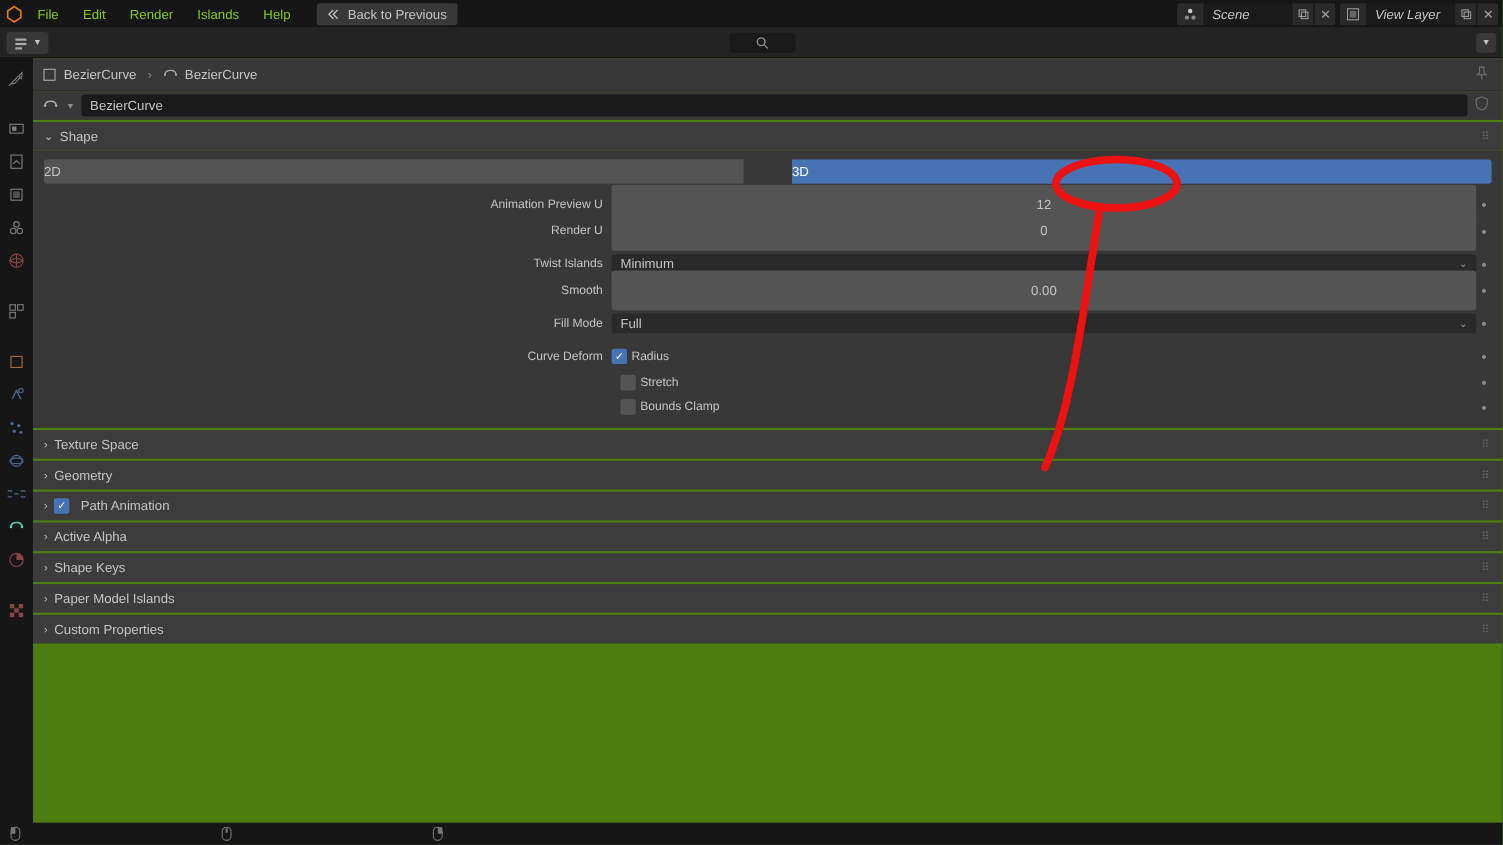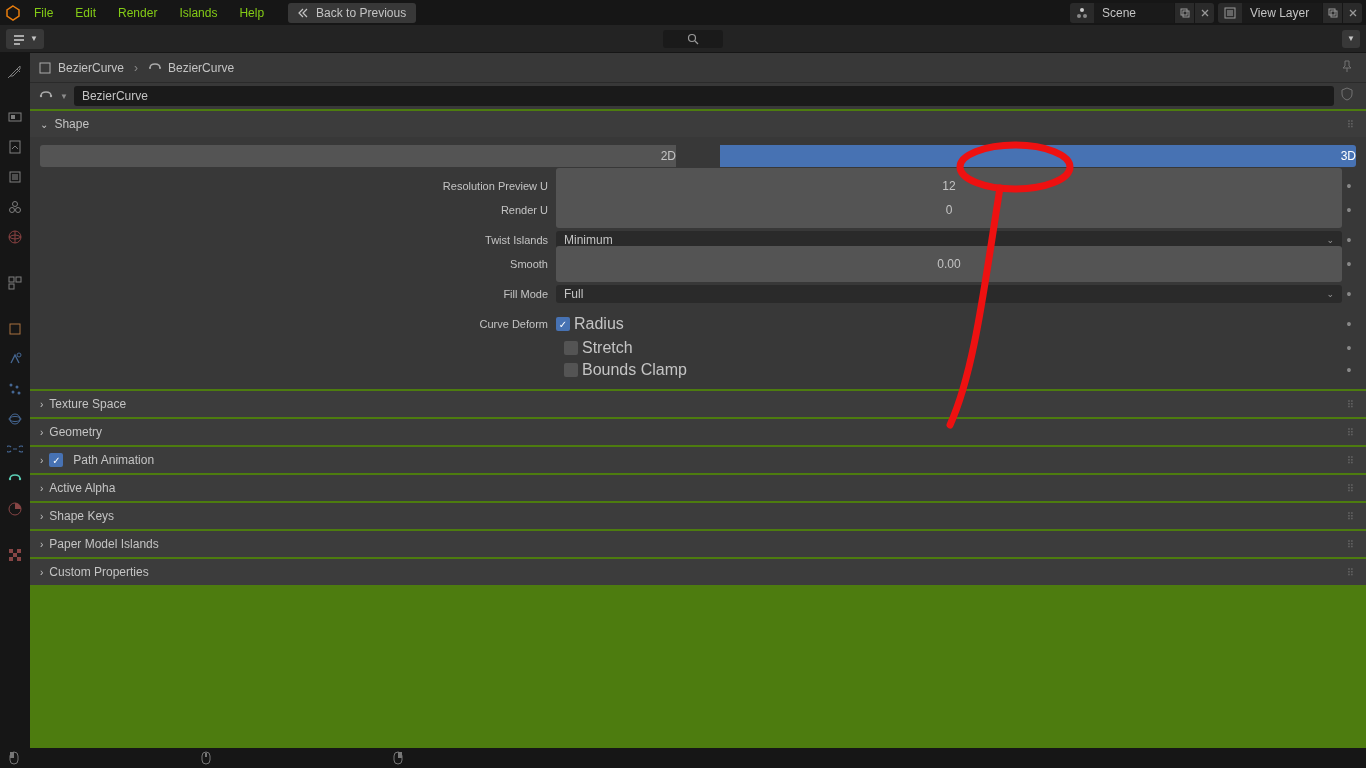--- a/index.html
+++ b/index.html
@@ -4,21 +4,21 @@
 <style>
   * { box-sizing: border-box; margin: 0; padding: 0; font-family: -apple-system, BlinkMacSystemFont, "Segoe UI", sans-serif; }
   body { width: 1366px; height: 768px; background: #2c2c2c; color: #c4c4c4; font-size: 12px; overflow: hidden; position: relative; }
   
   
   .topbar { height: 25px; background: #161616; display: flex; align-items: center; padding: 0 4px; gap: 2px; }
   .logo { width: 18px; height: 18px; display: flex; align-items: center; justify-content: center; }
   .menu-item { padding: 3px 10px; color: #84cc16; cursor: pointer; }
   .back-btn { margin-left: 12px; background: #383838; padding: 3px 10px; border-radius: 3px; display: flex; align-items: center; gap: 6px; cursor: pointer; }
   .top-right { margin-left: auto; display: flex; align-items: center; gap: 4px; }
-  .scene-box { background: #1a1a1a; height: 20px; display: flex; align-items: center; border-radius: 3px; overflow: hidden; }
+  .scene-box { background: #1a1a1a; height: 20px; display: flex; align-items: center; border-radius: 3px; overflow: hidden; font-style: italic; }
   .scene-icon { width: 24px; height: 20px; background: #2a2a2a; display: flex; align-items: center; justify-content: center; }
   .scene-input { padding: 0 8px; min-width: 80px; }
   .scene-btns { display: flex; }
   .scene-btn { width: 20px; height: 20px; background: #2a2a2a; display: flex; align-items: center; justify-content: center; border-left: 1px solid #161616; cursor: pointer; }
   
   
   .second-bar { height: 28px; background: #232323; display: flex; align-items: center; padding: 0 6px; border-bottom: 1px solid #161616; }
   .mode-btn { background: #383838; border-radius: 3px; padding: 3px 6px; display: flex; align-items: center; gap: 4px; cursor: pointer; }
   .search-container { flex: 1; display: flex; justify-content: center; }
   .search-input { background: #1a1a1a; border-radius: 3px; padding: 3px 8px; display: flex; align-items: center; gap: 6px; width: 60px; justify-content: center; }
@@ -49,37 +49,37 @@
   
   
   .panel-header { height: 26px; background: #3c3c3c; display: flex; align-items: center; padding: 0 10px; gap: 6px; cursor: pointer; margin-top: 2px; }
   .arrow { display: inline-block; font-size: 10px; }
   .panel-drag { margin-left: auto; opacity: 0.3; font-size: 10px; letter-spacing: 2px; }
   
   
   .panel-body { padding: 8px 10px; background: #383838; }
   
   .toggle-row { display: flex; margin-bottom: 8px; }
-  .toggle-btn { flex: 1; height: 22px; background: #545454; display: flex; align-items: center; justify-content: flex-end; cursor: pointer; }
+  .toggle-btn { flex: 1; height: 22px; background: #545454; display: flex; align-items: center; justify-content: flex-start; cursor: pointer; }
   .toggle-btn:first-child { border-radius: 3px 0 0 3px; }
   .toggle-btn:last-child { border-radius: 0 3px 3px 0; margin-left: 44px; }
   .toggle-btn.selected { background: #4772b3; color: #fff; }
   
   .prop-row { display: flex; align-items: center; height: 22px; margin-bottom: 2px; }
   .prop-label { width: 516px; text-align: right; padding-right: 8px; color: #c4c4c4; font-size: 11px; }
   .prop-field { flex: 1; background: #545454; height: 36px; border-radius: 3px; display: flex; align-items: center; justify-content: center; position: relative; cursor: pointer; }
   .prop-dot { width: 14px; text-align: center; color: #888; cursor: pointer; font-size: 14px; }
   .prop-select { flex: 1; background: #2a2a2a; height: 18px; border-radius: 3px; display: flex; align-items: center; padding: 0 8px; cursor: pointer; position: relative; }
   .select-arrow { margin-left: auto; font-size: 9px; opacity: 0.7; }
   
   .checkbox { width: 14px; height: 14px; background: #545454; border-radius: 2px; display: inline-flex; align-items: center; justify-content: center; margin-right: 4px; cursor: pointer; }
   .checkbox.checked { background: #4772b3; }
   .check-mark { color: #fff; font-size: 10px; }
   .checkbox-row { display: flex; align-items: center; padding-left: 524px; height: 22px; }
-  .checkbox-label { font-size: 16px; }
+  .checkbox-label { font-size: 11px; }
   
   .gap { height: 6px; }
   
   
   .statusbar { height: 20px; background: #161616; display: flex; align-items: center; padding: 0 8px; color: #888; font-size: 10px; position: absolute; bottom: 0; left: 0; right: 0; }
   .status-icons { display: flex; gap: 180px; }
   .status-text { margin-left: auto; }
   
   
   .annotation { position: absolute; pointer-events: none; z-index: 1000; }
@@ -342,21 +342,21 @@
       <div class="toggle-row">
         <div class="toggle-btn">
             <span>2D</span>
           </div>
         <div class="toggle-btn selected">
             <span>3D</span>
           </div>
       </div>
 
       <div class="prop-row">
-        <div class="prop-label">Resolution Preview U</div>
+        <div class="prop-label">Animation Preview U</div>
         <div class="prop-field">
             <span>12</span>
           </div>
         <div class="prop-dot">•</div>
       </div>
       <div class="prop-row">
         <div class="prop-label">Render U</div>
         <div class="prop-field">
             <span>0</span>
           </div>

